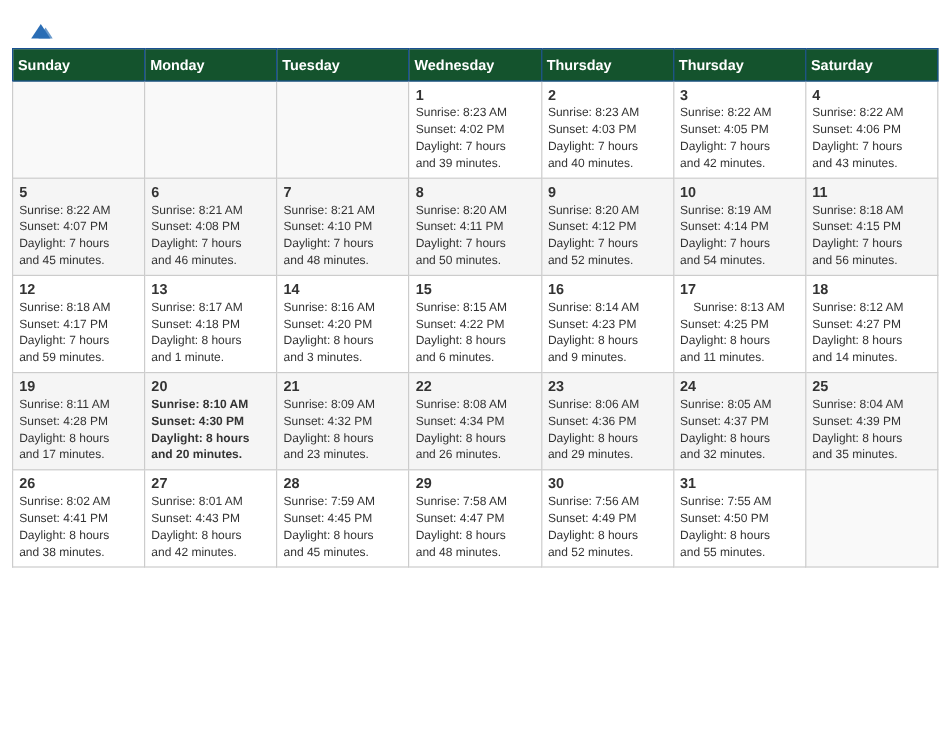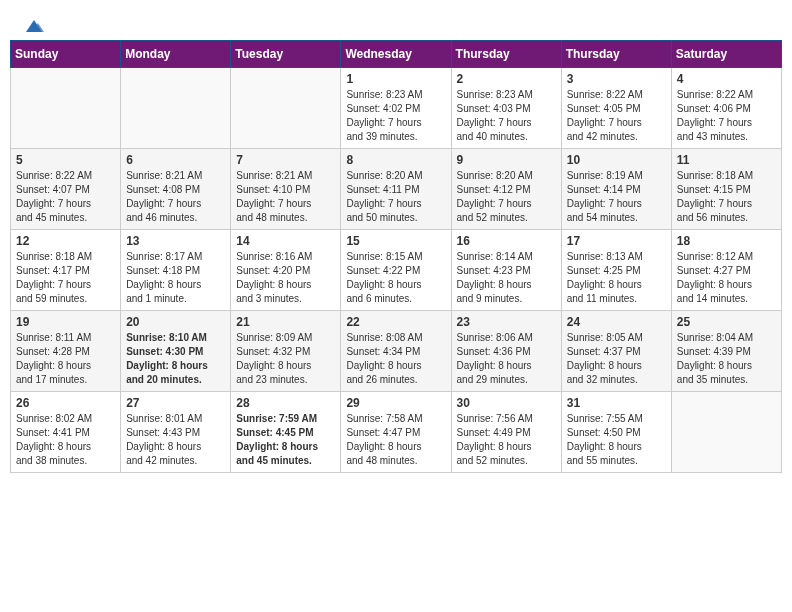--- a/index.html
+++ b/index.html
@@ -43,21 +43,21 @@
       font-size: 16px;
       color: #333;
       font-weight: normal;
     }
     .calendar {
       width: 100%;
       border-collapse: collapse;
       margin-top: 6px;
     }
     .calendar th {
-      background: #701a75;
+      background: #14532d;
       color: #fff;
       font-size: 12px;
       font-weight: bold;
       padding: 6px 4px;
       text-align: left;
       border: 1px solid #1a5090;
     }
     .calendar td {
       width: 14.28%;
       vertical-align: top;
@@ -184,21 +184,21 @@
 Daylight: 8 hours
 and 3 minutes.</span></td>
         <td><span class="day-num">15</span><span class="day-info" style="white-space: pre-line;">Sunrise: 8:15 AM
 Sunset: 4:22 PM
 Daylight: 8 hours
 and 6 minutes.</span></td>
         <td><span class="day-num">16</span><span class="day-info" style="white-space: pre-line;">Sunrise: 8:14 AM
 Sunset: 4:23 PM
 Daylight: 8 hours
 and 9 minutes.</span></td>
-        <td><span class="day-num">17</span><span class="day-info" style="white-space: pre-line;">Sunrise: 8:13 AM
+        <td><span class="day-num">17</span><span class="day-info" style="white-space: pre-line; margin-left: 11px;">Sunrise: 8:13 AM
 Sunset: 4:25 PM
 Daylight: 8 hours
 and 11 minutes.</span></td>
         <td><span class="day-num">18</span><span class="day-info" style="white-space: pre-line;">Sunrise: 8:12 AM
 Sunset: 4:27 PM
 Daylight: 8 hours
 and 14 minutes.</span></td>
       </tr>
       <tr>
         <td><span class="day-num">19</span><span class="day-info" style="white-space: pre-line;">Sunrise: 8:11 AM
@@ -232,21 +232,21 @@
       </tr>
       <tr>
         <td><span class="day-num">26</span><span class="day-info" style="white-space: pre-line;">Sunrise: 8:02 AM
 Sunset: 4:41 PM
 Daylight: 8 hours
 and 38 minutes.</span></td>
         <td><span class="day-num">27</span><span class="day-info" style="white-space: pre-line;">Sunrise: 8:01 AM
 Sunset: 4:43 PM
 Daylight: 8 hours
 and 42 minutes.</span></td>
-        <td><span class="day-num">28</span><span class="day-info" style="white-space: pre-line; font-weight: bold;">Sunrise: 7:59 AM
+        <td><span class="day-num">28</span><span class="day-info" style="white-space: pre-line;">Sunrise: 7:59 AM
 Sunset: 4:45 PM
 Daylight: 8 hours
 and 45 minutes.</span></td>
         <td><span class="day-num">29</span><span class="day-info" style="white-space: pre-line;">Sunrise: 7:58 AM
 Sunset: 4:47 PM
 Daylight: 8 hours
 and 48 minutes.</span></td>
         <td><span class="day-num">30</span><span class="day-info" style="white-space: pre-line;">Sunrise: 7:56 AM
 Sunset: 4:49 PM
 Daylight: 8 hours

